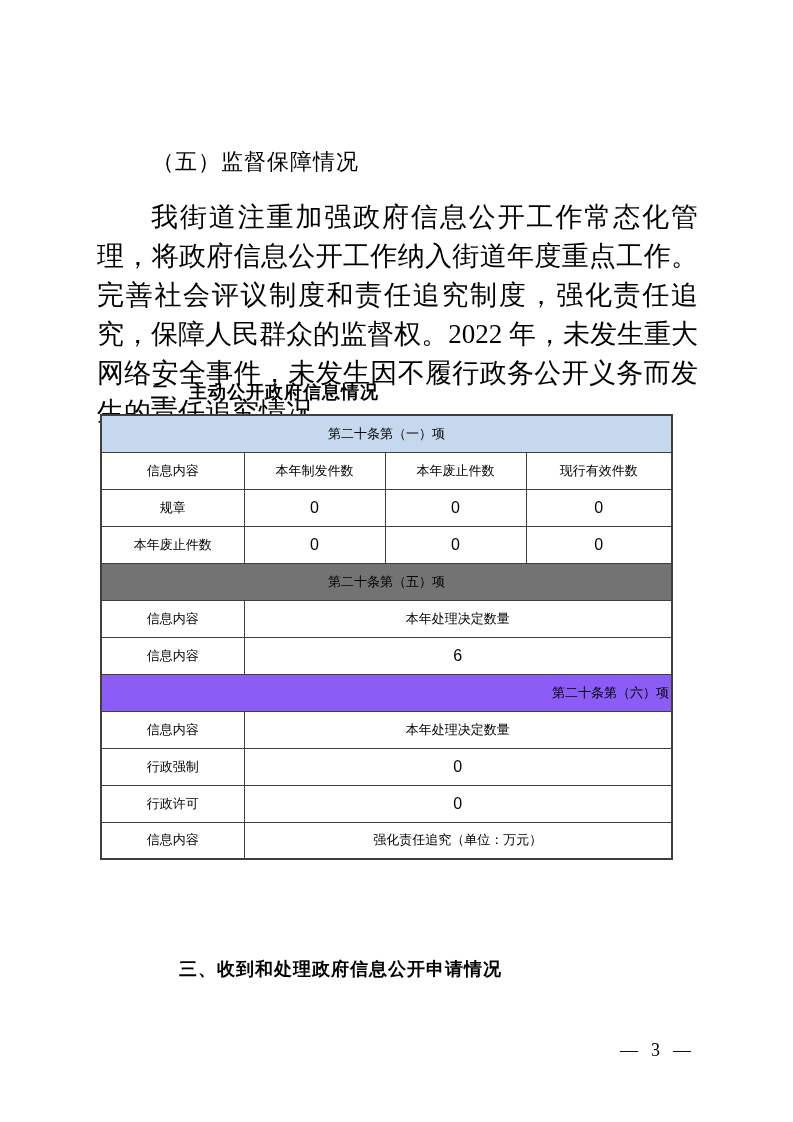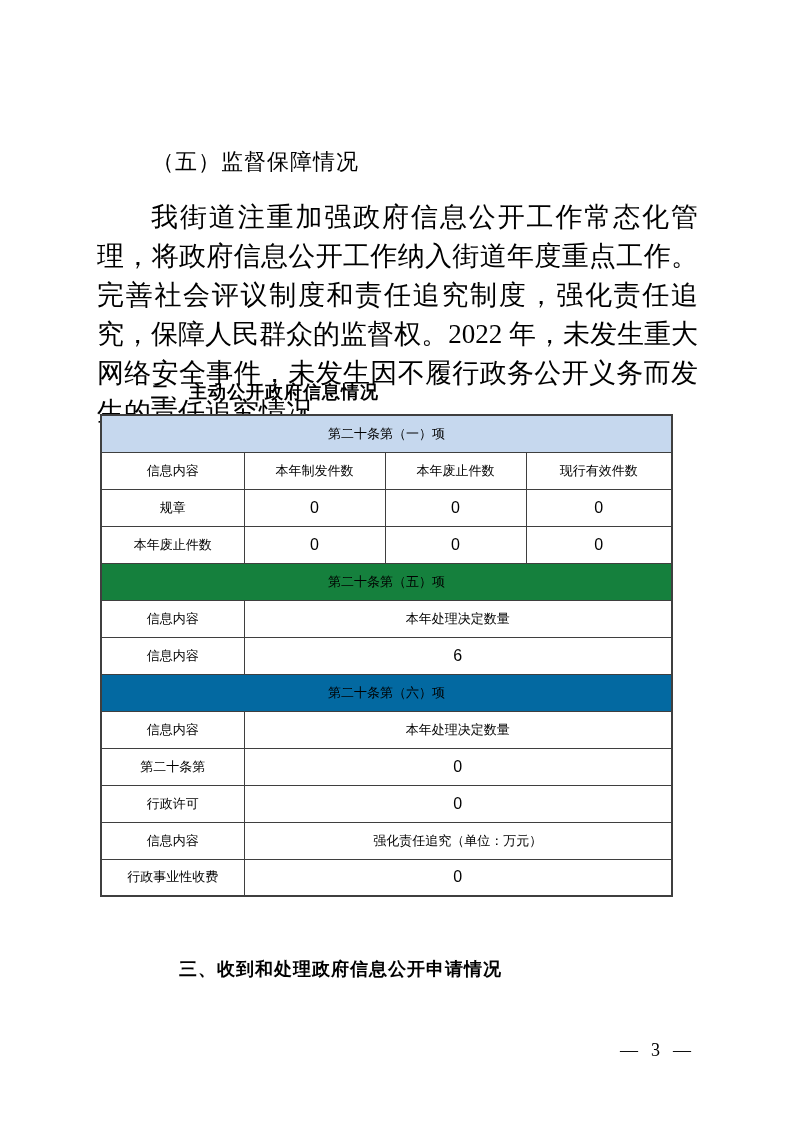--- a/index.html
+++ b/index.html
@@ -111,52 +111,48 @@
           <td class="num">0</td>
           <td class="num">0</td>
         </tr>
         <tr>
           <td>本年废止件数</td>
           <td class="num">0</td>
           <td class="num">0</td>
           <td class="num">0</td>
         </tr>
         <tr>
-          <td colspan="4" class="sec-hdr" style="background: #15803d;">第二十条第（五）项</td>
+          <td colspan="4" class="sec-hdr" style="background: #737373;">第二十条第（五）项</td>
         </tr>
         <tr>
           <td>信息内容</td>
           <td colspan="3">本年处理决定数量</td>
         </tr>
         <tr>
           <td>信息内容</td>
           <td colspan="3" class="num">6</td>
         </tr>
         <tr>
-          <td colspan="4" class="sec-hdr" style="background: #0369a1;">第二十条第（六）项</td>
+          <td colspan="4" class="sec-hdr" style="background: #8b5cf6; text-align: right;">第二十条第（六）项</td>
         </tr>
         <tr>
           <td>信息内容</td>
           <td colspan="3">本年处理决定数量</td>
         </tr>
         <tr>
-          <td>第二十条第</td>
+          <td>行政强制</td>
           <td colspan="3" class="num">0</td>
         </tr>
         <tr>
           <td>行政许可</td>
           <td colspan="3" class="num">0</td>
         </tr>
         <tr>
           <td>信息内容</td>
           <td colspan="3">强化责任追究（单位：万元）</td>
-        </tr>
-        <tr>
-          <td>行政事业性收费</td>
-          <td colspan="3" class="num">0</td>
         </tr>
       </tbody>
   </table>
 
   <div class="heading-hei heading-three">三、收到和处理政府信息公开申请情况</div>
 
   <div class="pg-footer">
     <span>—</span><span class="pgnum">3</span><span>—</span>
   </div>
 

